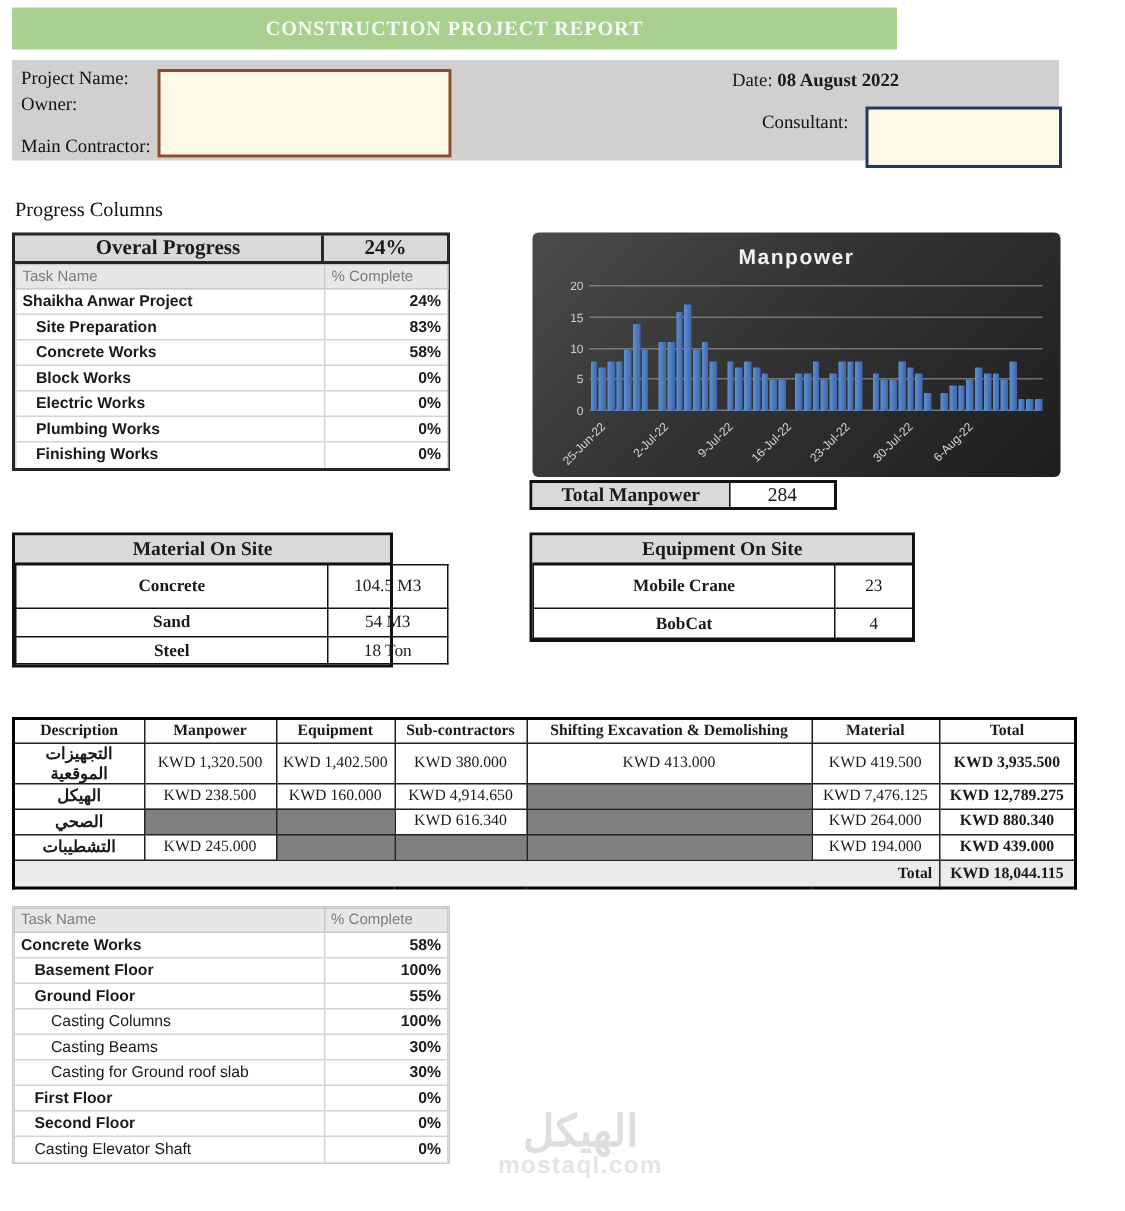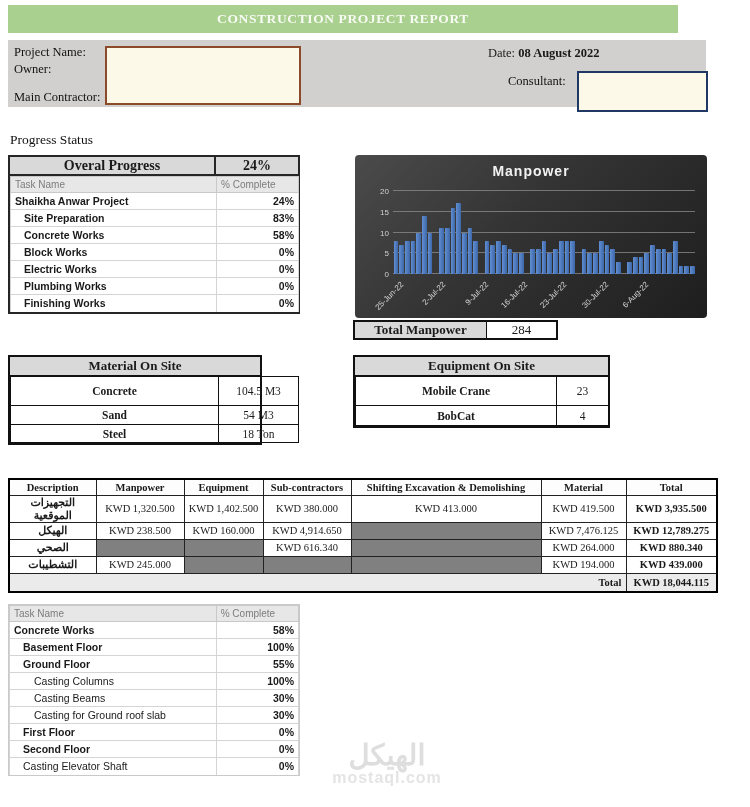--- a/index.html
+++ b/index.html
@@ -6,21 +6,21 @@
     --header-green:#a9d08e; --band-gray:#d2cfcf; --box-cream:#fdf9e8;
     --box-border-red:#8b4a2a; --box-border-navy:#1f3864; --table-header-gray:#d9d9d9;
     --blocked-gray:#808080; --bar-blue:#4d7cc0; --chart-bg-from:#4b4b4b; --chart-bg-to:#1e1e1e;
   }
   *{box-sizing:border-box;margin:0;padding:0}
   body{width:750px;height:807px;position:relative;background:#fff;
        font-family:"Liberation Serif",serif;color:#1a1a1a;overflow:hidden}
   .abs{position:absolute}
 
   
-  .banner{left:8px;top:5px;width:670px;height:28px;background:var(--header-green);
+  .banner{left:8px;top:5px;width:590px;height:28px;background:var(--header-green);
           display:flex;align-items:center;justify-content:center}
   .banner-title{color:rgba(255,255,255,.9);font-weight:bold;font-size:13.5px;letter-spacing:.6px}
 
   
   .info-band{left:8px;top:40px;width:698px;height:67px;background:var(--band-gray)}
   .info-label{position:absolute;font-size:12.5px;color:#111}
   .fill-box{position:absolute;background:var(--box-cream)}
   .project-box{left:97px;top:6px;width:196px;height:59px;border:2px solid var(--box-border-red)}
   .consultant-box{left:569px;top:31px;width:131px;height:41px;border:2px solid var(--box-border-navy)}
   .date-line{position:absolute;left:480px;top:6px;font-size:12.5px}
@@ -106,21 +106,21 @@
   <span class="info-label" style="left:6px;top:50px">Main Contractor:</span>
   <div class="fill-box project-box"></div>
   <span class="date-line" style="left: 480px; top: 6px;">
     <span>Date:</span>
     <b>08 August 2022</b>
   </span>
   <span class="info-label" style="left:500px;top:34px">Consultant:</span>
   <div class="fill-box consultant-box"></div>
 </div>
 
-<span class="abs plain-title" style="left:10px;top:132px">Progress Status</span>
+<span class="abs plain-title" style="left:10px;top:132px">Progress Columns</span>
 
 <div class="abs" style="left:8px;top:155px;width:292px">
   <div class="ovr-row">
     <div class="ovr-label">Overal Progress</div>
     <div class="ovr-value">24%</div>
   </div>
   <div class="hard-border">
     <table class="task-table">
       <colgroup>
           <col style="width:206px">

